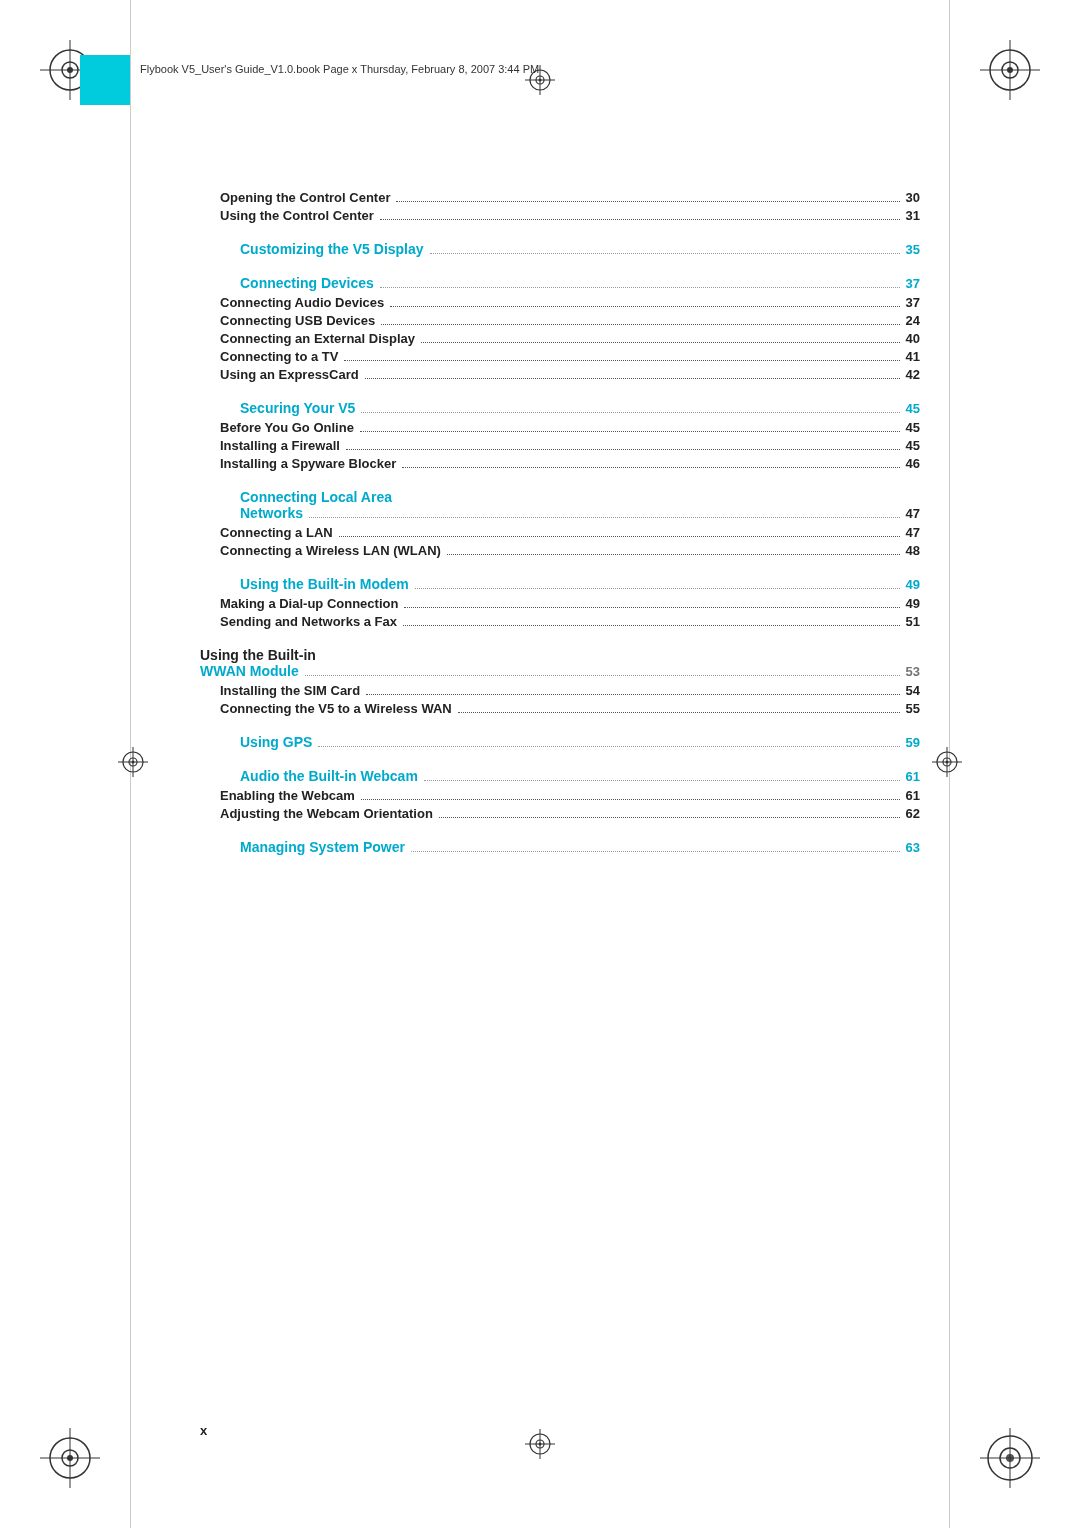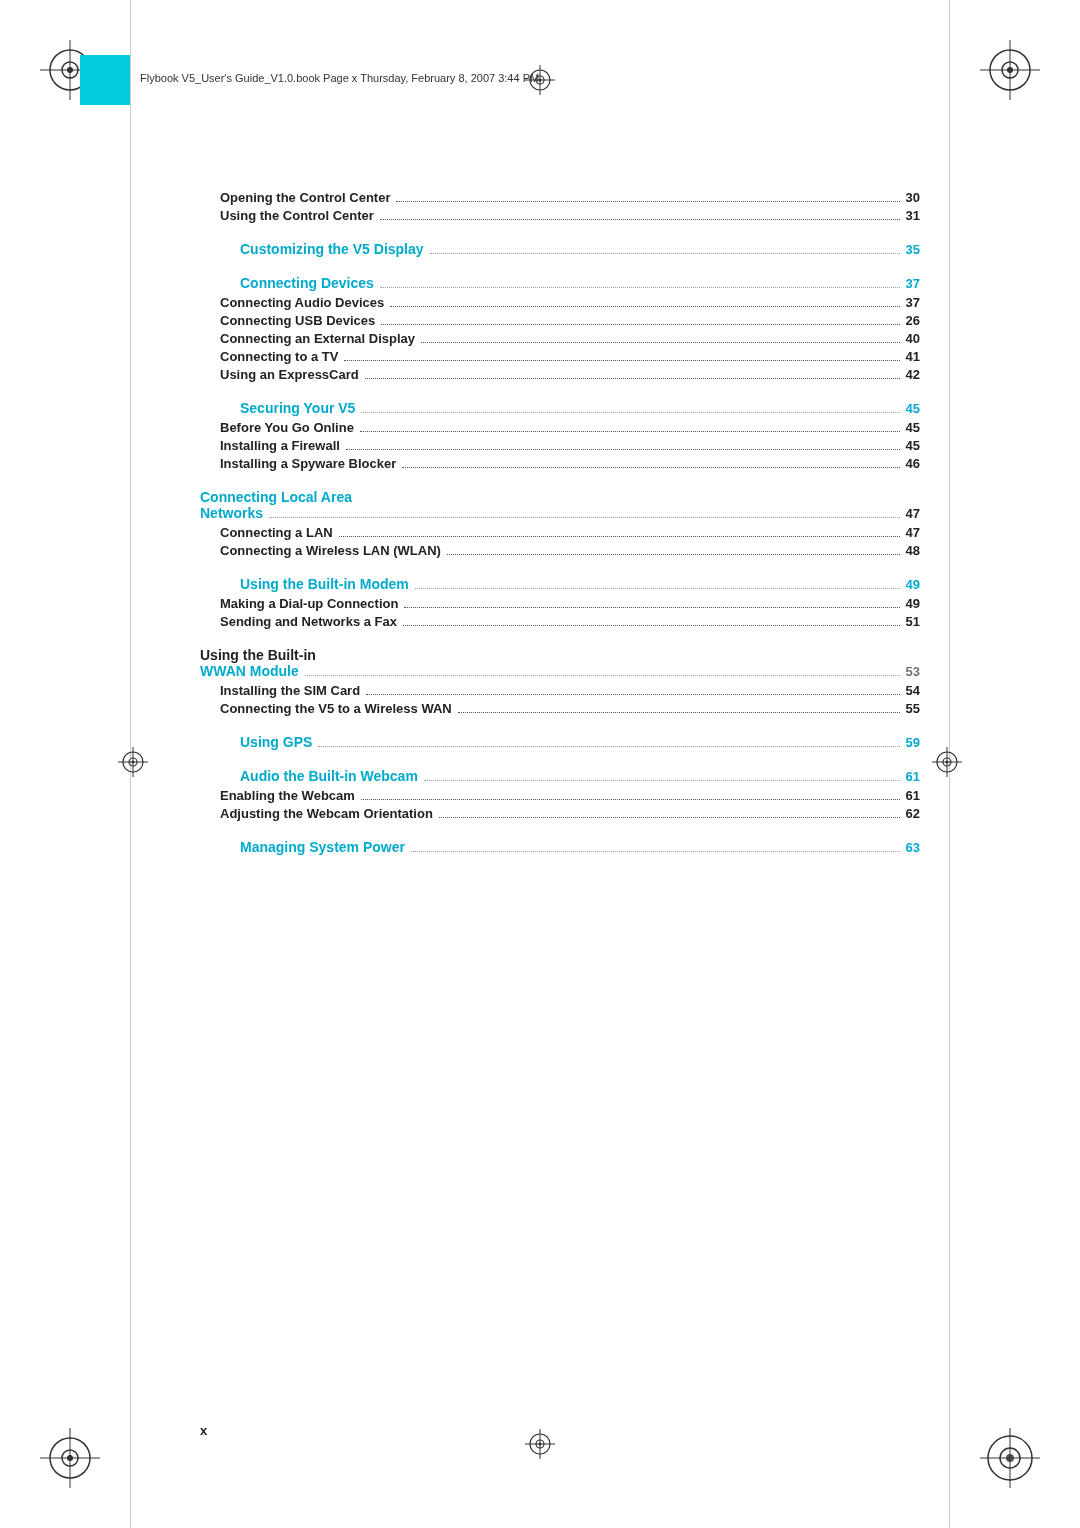--- a/index.html
+++ b/index.html
@@ -34,21 +34,21 @@
       width: 50px;
       height: 50px;
       background: #00CCDD;
       position: absolute;
       top: 55px;
       left: 80px;
     }
 
     .header-text {
       position: absolute;
-      top: 72px;
+      top: 63px;
       left: 140px;
       font-size: 11px;
       color: #333;
       font-family: Arial, Helvetica, sans-serif;
     }
 
     
     .side-line-left {
       position: absolute;
       top: 0;
@@ -113,20 +113,21 @@
 
     .toc-page {
       flex: 0 0 auto;
       white-space: nowrap;
       font-size: 13px;
     }
 
     .section-header-multiline {
       margin-top: 18px;
       margin-bottom: 4px;
+      margin-left: 40px;
     }
 
     .section-header-multiline .line1 {
       color: #00AACC;
       font-weight: bold;
       font-size: 14px;
     }
 
     .section-header-multiline .line2 {
       color: #00AACC;
@@ -280,21 +281,21 @@
 
   <div class="toc-entry sub-entry">
     <span class="toc-label">Connecting Audio Devices</span>
     <span class="toc-dots"></span>
     <span class="toc-page">37</span>
   </div>
 
   <div class="toc-entry sub-entry">
     <span class="toc-label">Connecting USB Devices</span>
     <span class="toc-dots"></span>
-    <span class="toc-page">26</span>
+    <span class="toc-page">24</span>
   </div>
 
   <div class="toc-entry sub-entry">
     <span class="toc-label">Connecting an External Display</span>
     <span class="toc-dots"></span>
     <span class="toc-page">40</span>
   </div>
 
   <div class="toc-entry sub-entry">
     <span class="toc-label">Connecting to a TV</span>

